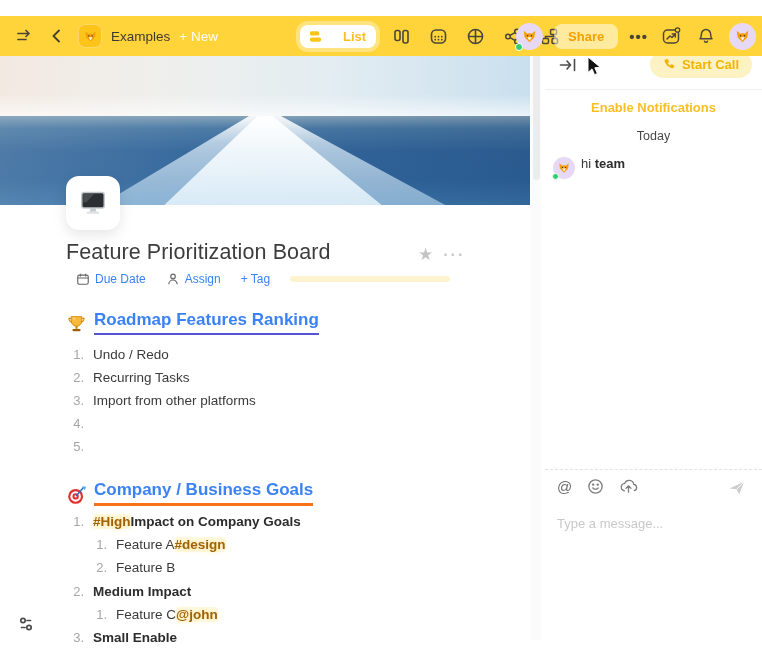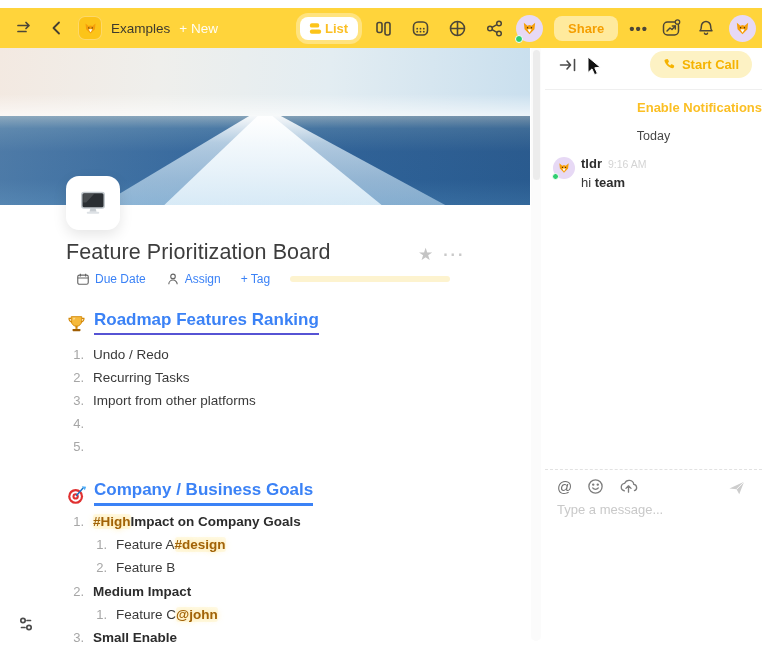--- a/index.html
+++ b/index.html
@@ -1,31 +1,31 @@
 <!DOCTYPE html>
 <html><head>
 <meta charset="utf-8">
 <style>
   * { margin:0; padding:0; box-sizing:border-box; }
   html,body { width:762px; height:648px; overflow:hidden; background:#fff;
     font-family:"Liberation Sans", sans-serif; }
   #app { position:relative; width:762px; height:648px; background:#fff; }
 
   
-  .topbar { position:absolute; left:0; top:8px; width:762px; height:40px;
+  .topbar { position:absolute; left:0; top:16px; width:762px; height:40px;
     background:#ffd43b; display:flex; align-items:center; z-index:20; }
   .tb-left { display:flex; align-items:center; gap:9px; padding-left:12px; }
   .icon-btn { display:flex; align-items:center; justify-content:center;
     width:24px; height:24px; cursor:pointer; flex:0 0 auto; }
   .fox-badge { width:24px; height:24px; border-radius:7px; background:#fcc419;
     display:flex; align-items:center; justify-content:center; box-shadow:inset 0 0 0 1px rgba(255,255,255,.35); }
   .ws-label { font-size:13.5px; color:#3e3a2e; font-weight:400; }
   .new-btn { font-size:13.5px; color:rgba(255,255,255,.95); font-weight:400; cursor:pointer; }
   .tb-center { position:absolute; left:300px; top:0; height:40px; display:flex; align-items:center; gap:13px; }
-  .list-pill { display:flex; align-items:flex-end; gap:2px; background:#fff;
+  .list-pill { display:flex; align-items:flex-end; gap:20px; background:#fff;
     border-radius:8px; padding:4px 10px 4px 8px; box-shadow:0 0 0 4px rgba(255,255,255,.35); cursor:pointer; }
   .list-pill span { color:#fbbf24; font-size:13px; font-weight:600; }
   .tb-ico { color:#4c4638; }
   .tb-right { position:absolute; right:6px; top:0; height:40px; display:flex; align-items:center; gap:11px; }
   .avatar { position:relative; width:27px; height:27px; border-radius:50%;
     background:#e7d9f5; display:flex; align-items:center; justify-content:center; cursor:pointer; }
   .presence { position:absolute; left:-1px; bottom:-1px; width:8px; height:8px;
     border-radius:50%; background:#2fce71; border:1.5px solid #fff; }
   .share-btn { background:rgba(255,255,255,.5); color:#f59f00; font-size:13px;
     font-weight:600; padding:5px 14px; border-radius:8px; cursor:pointer; }
@@ -57,21 +57,21 @@
   .star-ico { color:#c4c4c4; font-size:17px; cursor:pointer; }
   .hdots { color:#c9c9c9; font-size:16px; font-weight:700; letter-spacing:2px; cursor:pointer; }
   .meta-row { position:absolute; left:76px; top:232px; display:flex; align-items:center; gap:20px;
     font-size:12px; color:#3b82f6; }
   .meta-item { display:flex; align-items:center; gap:5px; cursor:pointer; }
   .meta-hl { width:160px; height:6px; border-radius:3px; background:#fdf3cf; }
 
   .h-row { position:absolute; left:66px; display:flex; align-items:flex-end; gap:7px; cursor:text; }
   .h-text { font-size:17px; font-weight:700; color:#3b82f6; padding-bottom:3px; }
   .u-roadmap { border-bottom:2.5px solid #5653d4; }
-  .u-goals { border-bottom:3px solid #3b82f6; }
+  .u-goals { border-bottom:3px solid #f97316; }
 
   .li-row { position:absolute; display:flex; align-items:center; height:20px; font-size:13.5px; cursor:text; }
   .li-row .num { width:18px; text-align:right; color:#a6a6a6; margin-right:9px; font-size:13px; flex:0 0 auto; }
   .li-row .txt { color:#3a3a3a; }
   .li-row .b { color:#2c2c2c; font-weight:700; }
   .tag { color:#a16207; font-weight:600; background:rgba(255,222,100,.16);
     border-radius:3px; text-shadow:0 0 6px rgba(255,220,110,.8); cursor:pointer; }
   .lvl1 { left:66px; } .lvl2 { left:89px; }
 
   .filter-fab { position:absolute; left:15px; top:573px; color:#4d4d4d; cursor:pointer; }
@@ -81,38 +81,38 @@
 
   
   .panel { position:absolute; left:545px; top:40px; width:217px; height:486px; background:#fff; }
   .panel-header { position:relative; height:50px; border-bottom:1px solid #efefef;
     display:flex; align-items:center; justify-content:space-between; padding:0 10px 0 13px; }
   .collapse-ico { color:#4a4a4a; cursor:pointer; }
   .start-call { display:flex; align-items:center; gap:6px; background:#fdf2c4;
     border-radius:15px; padding:6px 13px; cursor:pointer; }
   .start-call span { color:#f5b301; font-size:13px; font-weight:700; }
   .cursor-ptr { position:absolute; left:42px; top:16px; z-index:30; pointer-events:none; }
-  .notif-link { margin-top:10px; text-align:right; color:#fbbf24; font-weight:700; font-size:13px; cursor:pointer; }
+  .notif-link { margin-top:10px; text-align:center; color:#fbbf24; font-weight:700; font-size:13px; cursor:pointer; }
   .day-label { margin-top:14px; text-align:center; color:#474747; font-size:12.5px; }
   .message { position:relative; margin-top:13px; padding-left:36px; padding-right:10px; }
   .msg-avatar { position:absolute; left:8px; top:1px; width:22px; height:22px; border-radius:50%;
     background:#e7d9f5; display:flex; align-items:center; justify-content:center; }
   .msg-avatar .presence { width:7px; height:7px; }
   .msg-head { display:flex; align-items:baseline; gap:6px; }
   .msg-user { font-size:13px; font-weight:700; color:#2e2e2e; }
   .msg-time { font-size:10.5px; color:#d4d4d4; }
   .msg-body { margin-top:4px; font-size:13px; color:#3a3a3a; }
   .msg-body .b { font-weight:700; color:#2e2e2e; }
 
   .composer { position:absolute; left:0; bottom:0; width:217px; height:57px;
     border-top:1px dashed #e2e2e2; padding:8px 12px 0 12px; }
   .composer-icons { display:flex; align-items:center; gap:15px; color:#7d7d7d; }
   .at-ico { font-size:15px; color:#6f6f6f; cursor:pointer; line-height:1; }
   .send-btn { position:absolute; right:16px; top:10px; cursor:pointer; }
-  .composer input { border:none; outline:none; width:180px; margin-top:7px;
+  .composer input { border:none; outline:none; width:180px; margin-top:21px;
     font-size:13px; color:#555; font-family:"Liberation Sans",sans-serif; background:transparent; }
   .composer input::placeholder { color:#c9c9c9; }
 
   svg { display:block; }
 </style>
 </head>
 <body>
 
 <div id="app">
 
@@ -381,24 +381,20 @@
 
     <div class="message">
       <div class="msg-avatar">
         <svg width="14" height="14" viewBox="0 0 24 24">
           <polygon points="4,4 9,8 12,7 15,8 20,4 19,13 12,20 5,13" fill="#f59e0b"></polygon>
           <polygon points="9,13 12,18 15,13" fill="#fff"></polygon>
           <circle cx="9.3" cy="11" r="1" fill="#3d2b14"></circle>
             <circle cx="14.7" cy="11" r="1" fill="#3d2b14"></circle>
         </svg>
         <div class="presence"></div>
-      </div>
-      <div class="msg-head">
-        <span class="msg-user">tldr</span>
-        <span class="msg-time">9:16 AM</span>
       </div>
       <div class="msg-body">
         <span>hi </span><span class="b">team</span>
       </div>
     </div>
 
     <div class="composer">
       <div class="composer-icons">
         <span class="at-ico">@</span>
         <span>

